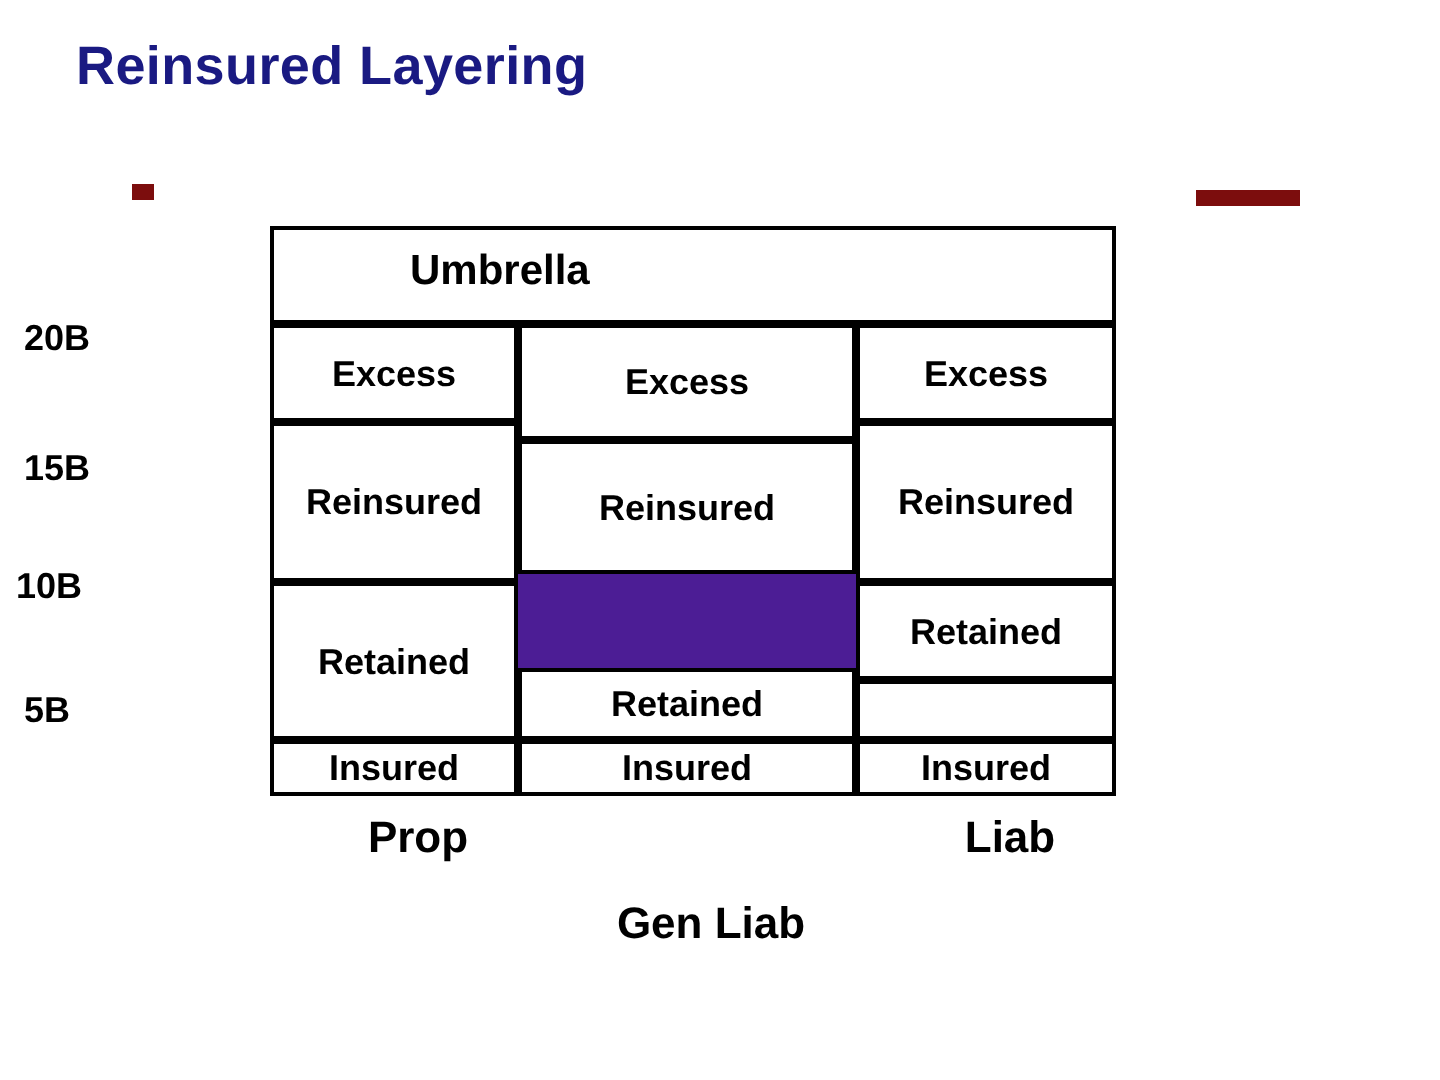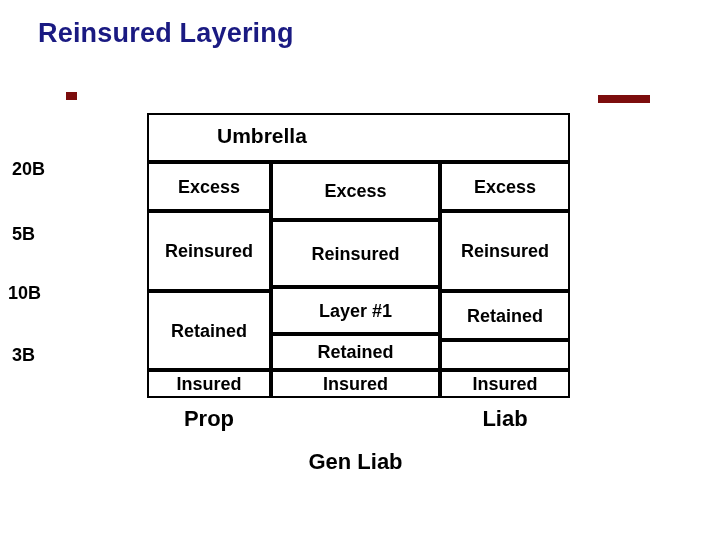--- a/index.html
+++ b/index.html
@@ -56,21 +56,21 @@
     white-space: nowrap;
   }
   #axis-20b { left: 12px; top: 159px; }
   #axis-15b { left: 12px; top: 224px; }
   #axis-10b { left: 8px; top: 283px; }
   #axis-5b  { left: 12px; top: 345px; }
 
   
   #diagram {
     position: absolute;
-    left: 147px;
+    left: 135px;
     top: 113px;
     width: 423px;
     height: 285px;
     border-radius: 14px;
   }
 
   #umbrella-row {
     position: absolute;
     left: 0;
     top: 0;
@@ -155,23 +155,23 @@
 </style>
 </head>
 <body>
 
 <div id="slide-title">Reinsured Layering</div>
 
 <div id="bullet-mark"></div>
 <div id="rule-mark"></div>
 
 <div class="axis-label" id="axis-20b">20B</div>
-<div class="axis-label" id="axis-15b">5B</div>
+<div class="axis-label" id="axis-15b">15B</div>
 <div class="axis-label" id="axis-10b">10B</div>
-<div class="axis-label" id="axis-5b">3B</div>
+<div class="axis-label" id="axis-5b">5B</div>
 
 <div id="diagram">
 
   <div id="umbrella-row">
     <div id="umbrella-label">Umbrella</div>
   </div>
 
   <div class="column" id="col-prop">
     <div class="cell" id="prop-excess">
       <span class="cell-label">Excess</span>
@@ -187,23 +187,20 @@
     </div>
   </div>
 
   <div class="column" id="col-genliab">
     <div class="cell" id="gen-excess">
       <span class="cell-label">Excess</span>
     </div>
     <div class="cell" id="gen-reinsured">
       <span class="cell-label">Reinsured</span>
     </div>
-    <div class="cell" id="gen-layer1">
-      <span class="cell-label">Layer #1</span>
-    </div>
     <div class="cell" id="gen-retained">
       <span class="cell-label">Retained</span>
     </div>
     <div class="cell" id="gen-insured">
       <span class="cell-label">Insured</span>
     </div>
   </div>
 
   <div class="column" id="col-auto">
     <div class="cell" id="auto-excess">

